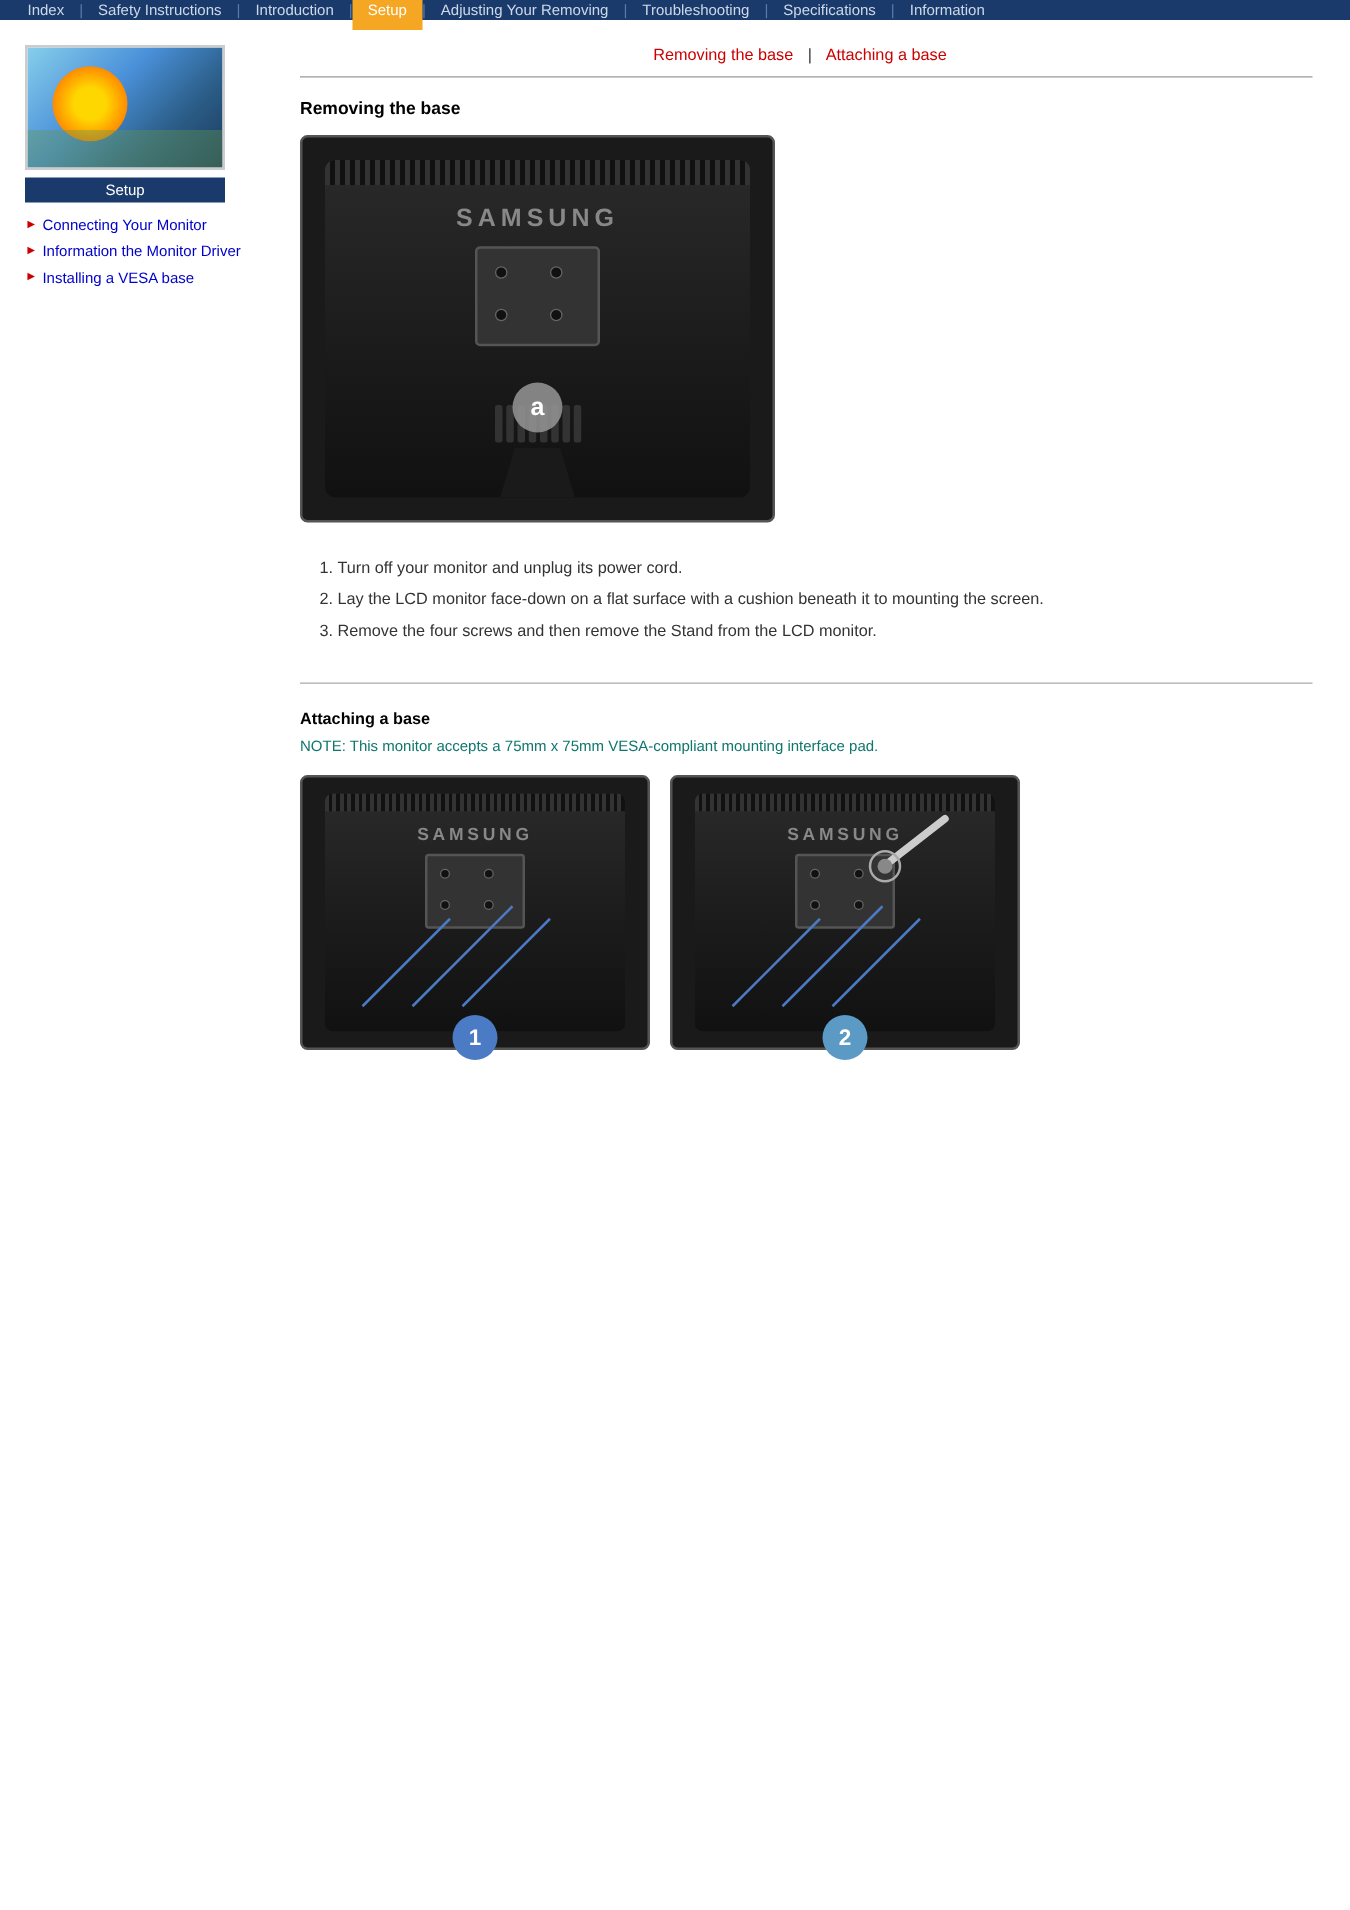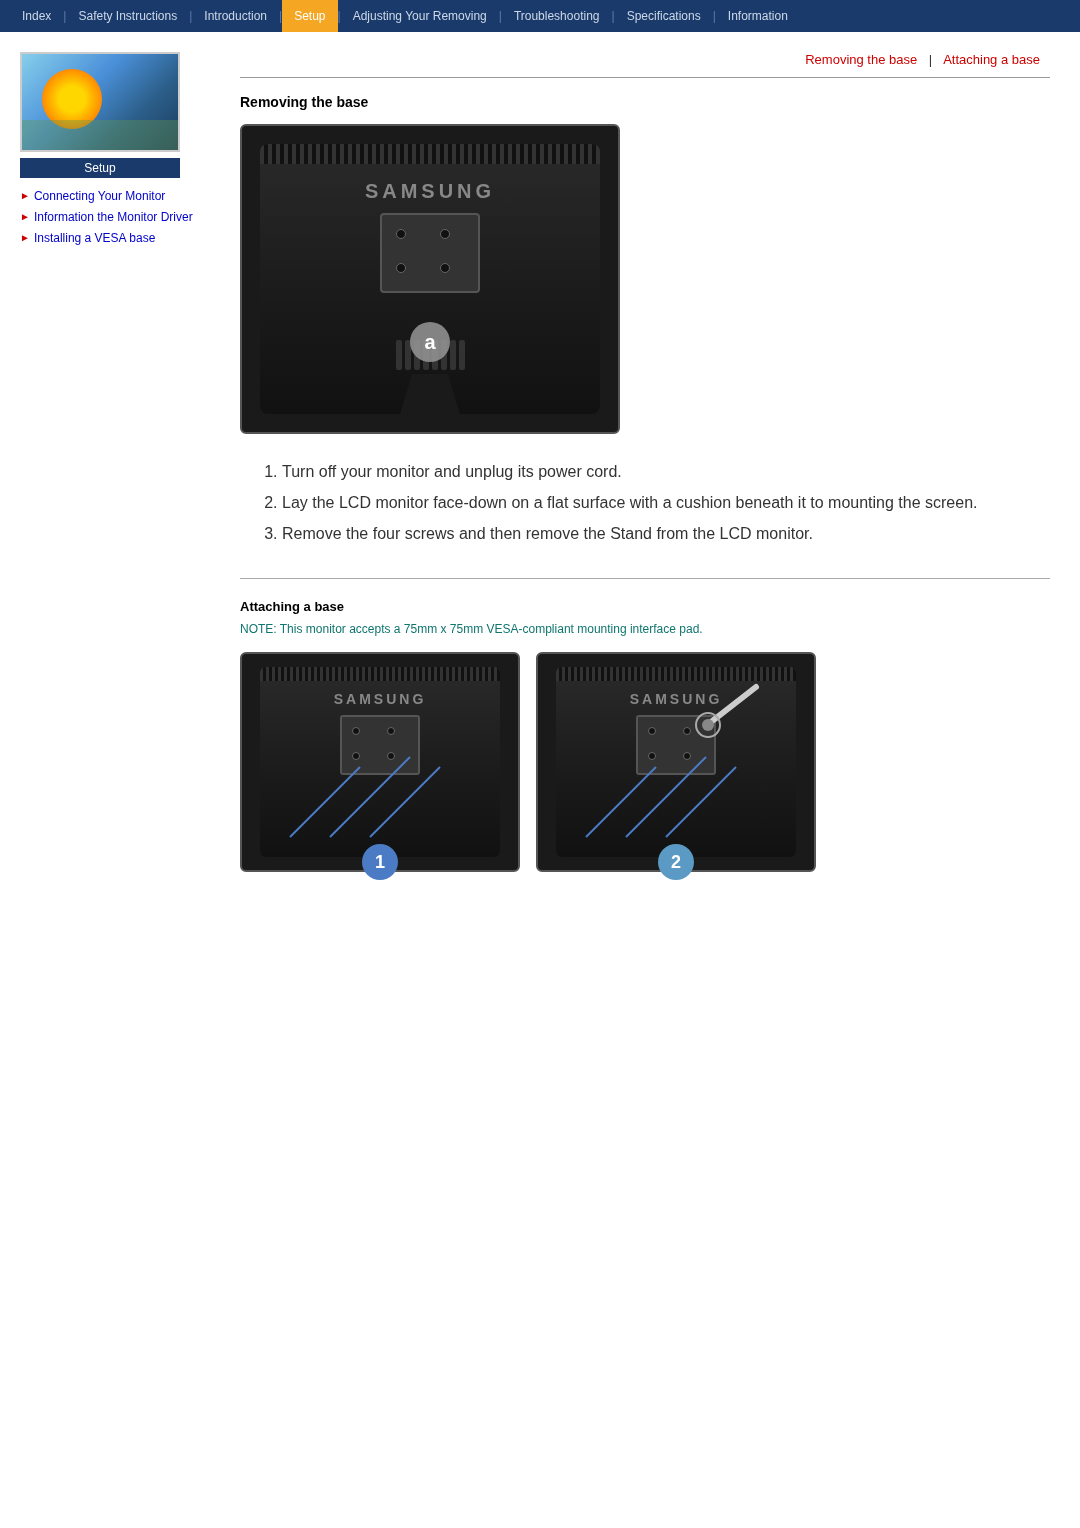--- a/index.html
+++ b/index.html
@@ -10,21 +10,21 @@
       width: 1080px;
       min-height: 1528px;
       color: #333;
     }
 
     
     .navbar {
       background: #1a3a6b;
       display: flex;
       align-items: center;
-      height: 32px;
+      height: 16px;
       padding: 0 10px;
       gap: 0;
     }
     .nav-item {
       color: #cdd8e8;
       font-size: 12px;
       padding: 0 12px;
       height: 32px;
       display: flex;
       align-items: center;
@@ -115,21 +115,21 @@
     }
 
     
     .content {
       flex: 1;
       padding: 0 30px 40px 20px;
     }
 
     
     .top-links {
-      text-align: right;
+      text-align: center;
       margin-bottom: 10px;
       font-size: 13px;
       padding-right: 10px;
     }
     .top-links a {
       color: #cc0000;
       text-decoration: none;
     }
     .top-links .separator {
       color: #333;
@@ -237,24 +237,24 @@
       display: flex;
       align-items: center;
       justify-content: center;
       font-size: 20px;
       font-weight: bold;
       color: #fff;
     }
 
     
     .instructions-list {
-      margin-left: 42px;
+      margin-left: 30px;
       margin-bottom: 30px;
       line-height: 1.8;
-      font-size: 16px;
+      font-size: 13px;
     }
     .instructions-list li {
       margin-bottom: 2px;
     }
 
     
     .section-divider {
       border: none;
       border-top: 1px solid #aaa;
       margin: 20px 0 20px 0;

